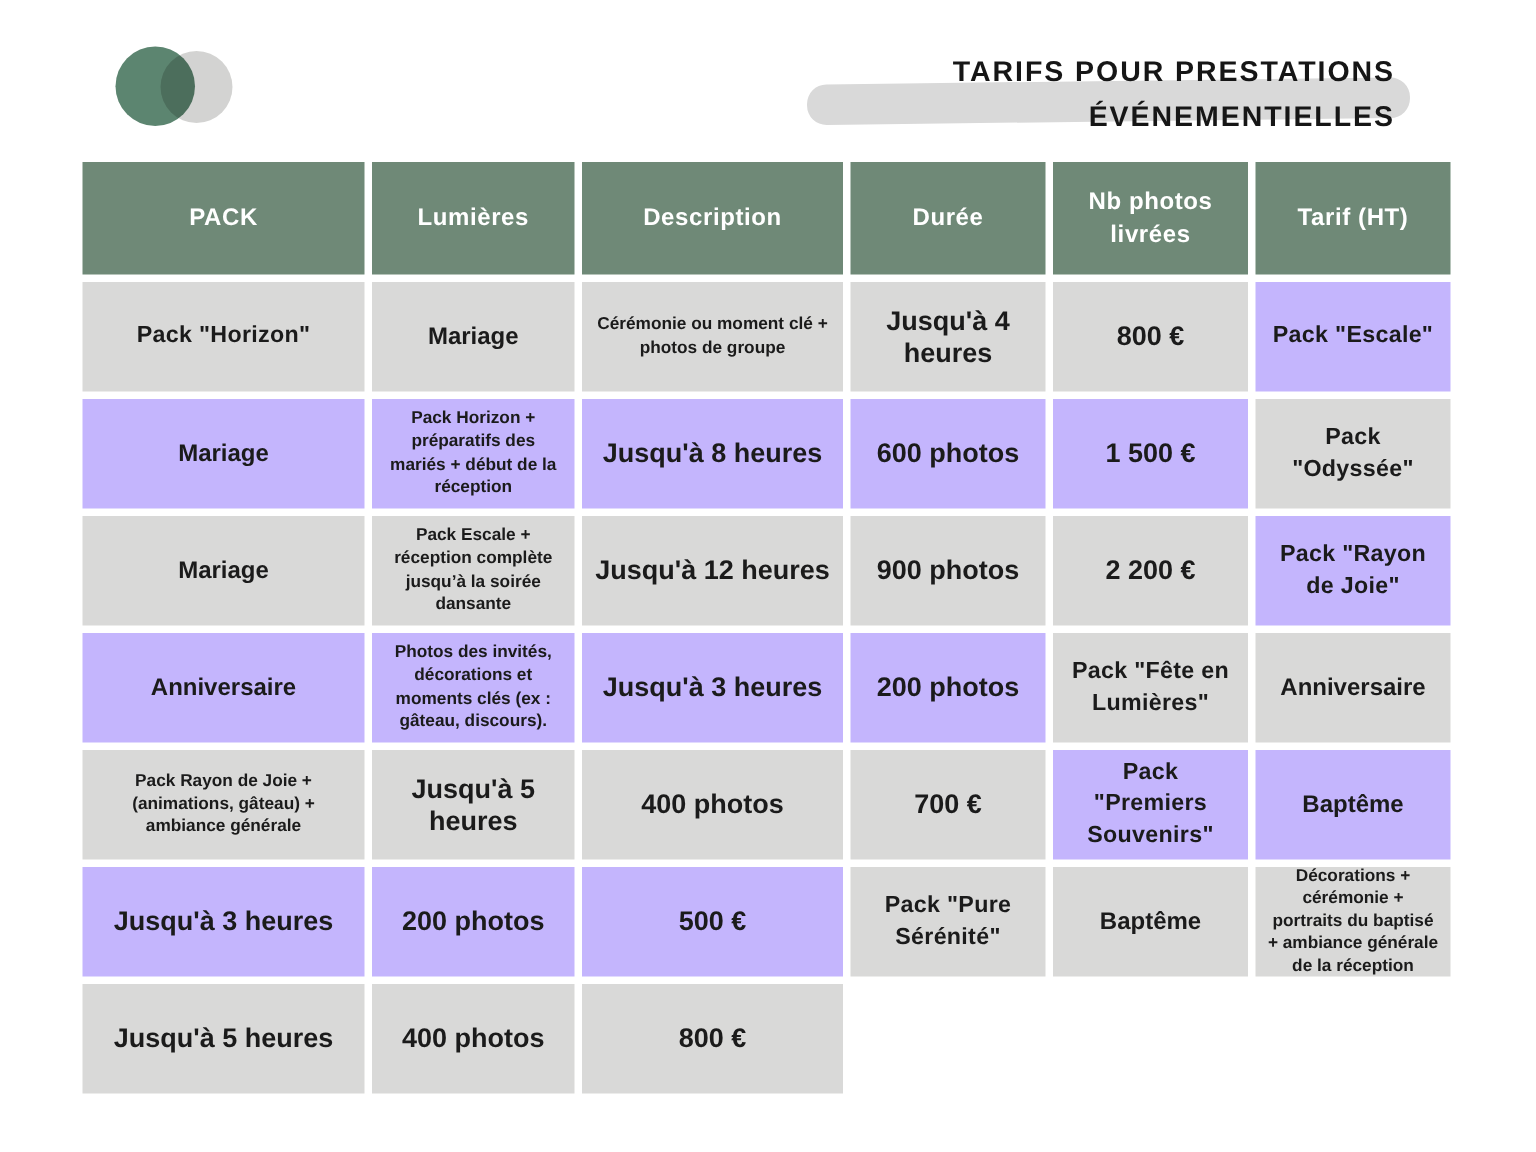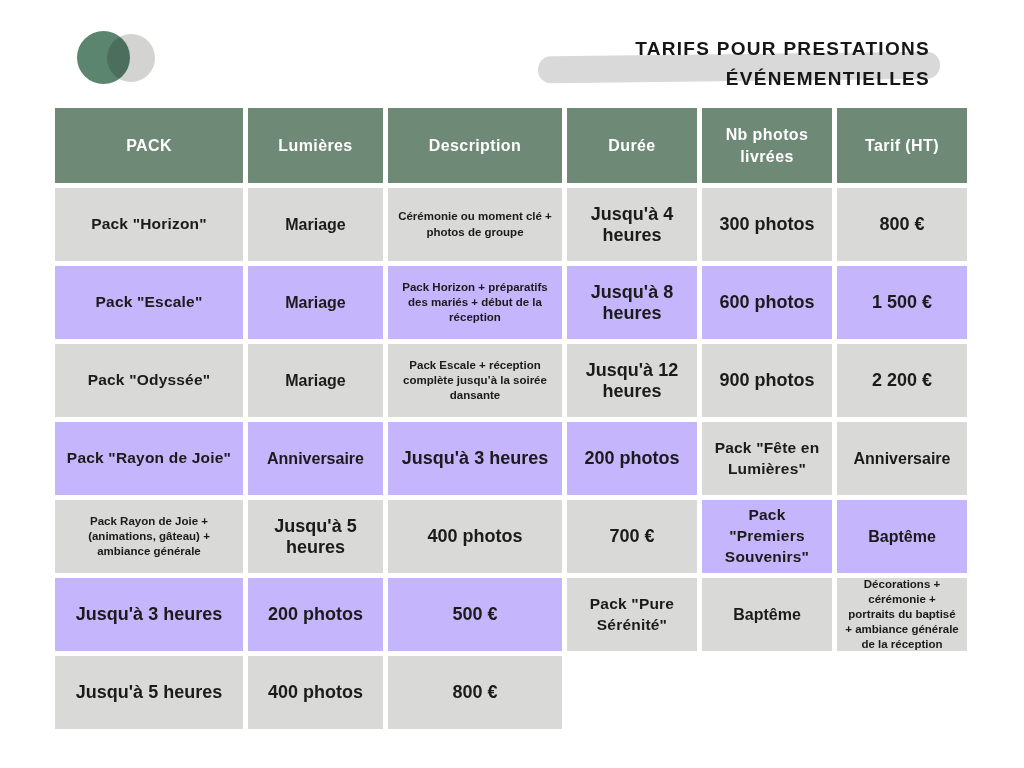--- a/index.html
+++ b/index.html
@@ -101,39 +101,39 @@
   <div class="cell head">Lumières</div>
   <div class="cell head">Description</div>
   <div class="cell head">Durée</div>
   <div class="cell head">Nb photos livrées</div>
   <div class="cell head">Tarif (HT)</div>
 
   <div class="cell pack gray">Pack "Horizon"</div>
   <div class="cell event gray">Mariage</div>
   <div class="cell desc gray">Cérémonie ou moment clé + photos de groupe</div>
   <div class="cell dur gray">Jusqu'à 4 heures</div>
-  <div class="cell photos gray">300 photos</div>
   <div class="cell price gray">800 €</div>
 
   <div class="cell pack white">Pack "Escale"</div>
   <div class="cell event white">Mariage</div>
   <div class="cell desc white">Pack Horizon + préparatifs des mariés + début de la réception</div>
   <div class="cell dur white">Jusqu'à 8 heures</div>
   <div class="cell photos white">600 photos</div>
   <div class="cell price white">1 500 €</div>
 
   <div class="cell pack gray">Pack "Odyssée"</div>
   <div class="cell event gray">Mariage</div>
   <div class="cell desc gray">Pack Escale + réception complète jusqu’à la soirée dansante</div>
   <div class="cell dur gray">Jusqu'à 12 heures</div>
   <div class="cell photos gray">900 photos</div>
   <div class="cell price gray">2 200 €</div>
 
   <div class="cell pack white">Pack "Rayon de Joie"</div>
   <div class="cell event white">Anniversaire</div>
+  <div class="cell desc white">Photos des invités, décorations et moments clés (ex : gâteau, discours).</div>
   <div class="cell dur white">Jusqu'à 3 heures</div>
   <div class="cell photos white">200 photos</div>
 
   <div class="cell pack gray">Pack "Fête en Lumières"</div>
   <div class="cell event gray">Anniversaire</div>
   <div class="cell desc gray">Pack Rayon de Joie + (animations, gâteau) + ambiance générale</div>
   <div class="cell dur gray">Jusqu'à 5 heures</div>
   <div class="cell photos gray">400 photos</div>
   <div class="cell price gray">700 €</div>
 

